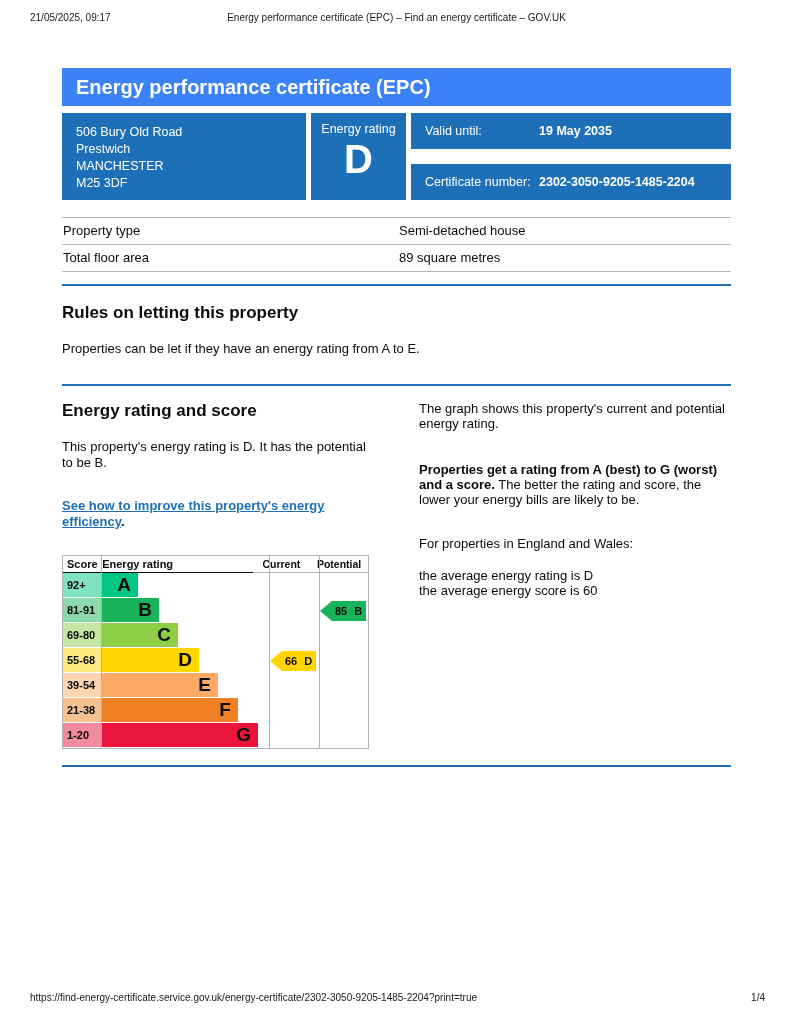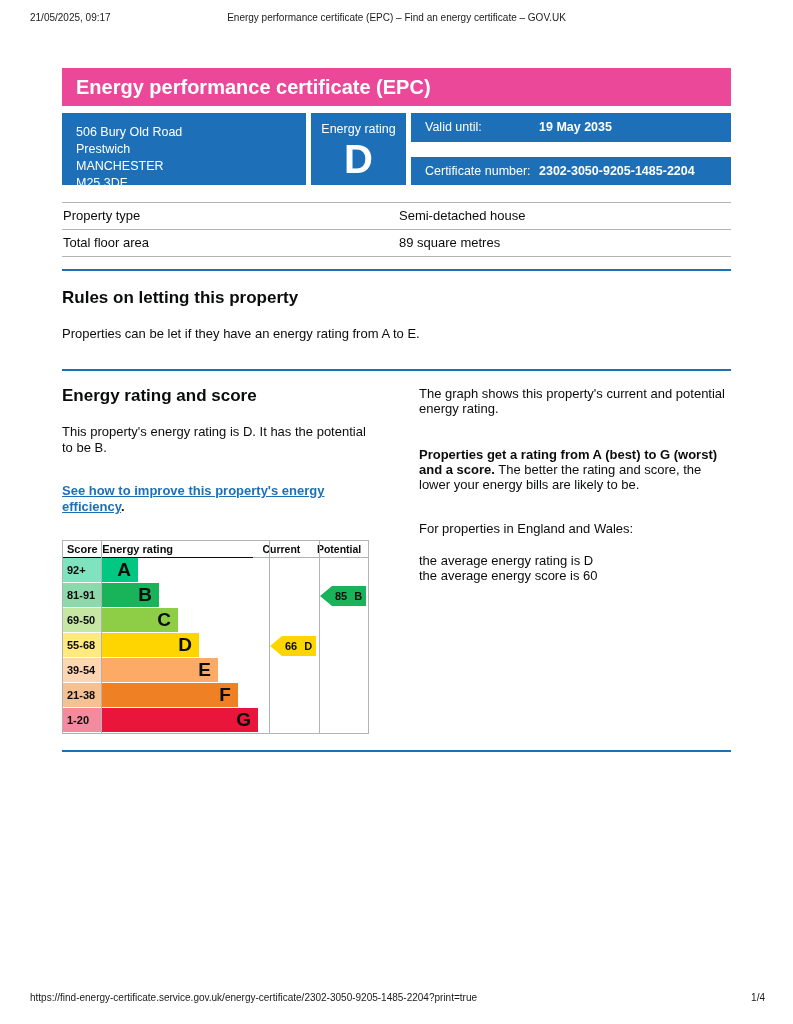--- a/index.html
+++ b/index.html
@@ -17,27 +17,27 @@
   .ph-date { position: absolute; left: 0; top: 0; }
   .ph-title { position: absolute; left: 0; right: 0; top: 0; text-align: center; }
   .print-footer { position: absolute; top: 992px; left: 30px; right: 28px; height: 14px; font-size: 10px; color: #1a1a1a; }
   .pf-url { position: absolute; left: 0; top: 0; }
   .pf-page { position: absolute; right: 0; top: 0; }
 
   
   main { position: absolute; left: 62px; top: 68px; width: 669px; }
 
   .banner {
-    background: #ec4899; color: #ffffff;
+    background: #3b82f6; color: #ffffff;
     height: 38px; line-height: 38px;
     padding-left: 14px;
     font-size: 20px; font-weight: bold;
   }
 
-  .summary-row { display: flex; gap: 5px; margin-top: 7px; height: 72px; }
+  .summary-row { display: flex; gap: 5px; margin-top: 7px; height: 87px; }
   .blue-box { background: #1d70b8; color: #ffffff; }
   .address-box { width: 244px; padding: 11px 14px; font-size: 12.5px; line-height: 17px; }
   .rating-box { width: 95px; text-align: center; padding-top: 9px; }
   .rating-box .rb-label { font-size: 12.5px; }
   .rating-box .rb-value { font-size: 40px; font-weight: bold; line-height: 46px; }
   .summary-right { flex: 1; display: flex; flex-direction: column; gap: 15px; }
   .info-box { flex: 1; display: flex; align-items: center; padding: 0 14px; font-size: 12.5px; }
   .info-box .ib-label { width: 114px; flex: none; }
   .info-box .ib-value { font-weight: bold; }
 
@@ -165,21 +165,21 @@
                 <div class="band-bar" style="background: rgb(0, 199, 129); width: 22%;">A</div>
               </div>
             </div>
             <div class="band-row">
               <div class="score-cell" style="background: rgb(140, 218, 172);">81-91</div>
               <div class="band-bar-wrap">
                 <div class="band-bar" style="background: rgb(25, 180, 89); width: 34.5%;">B</div>
               </div>
             </div>
             <div class="band-row">
-              <div class="score-cell" style="background: rgb(198, 231, 163);">69-50</div>
+              <div class="score-cell" style="background: rgb(198, 231, 163);">69-80</div>
               <div class="band-bar-wrap">
                 <div class="band-bar" style="background: rgb(141, 206, 70); width: 45.8%;">C</div>
               </div>
             </div>
             <div class="band-row">
               <div class="score-cell" style="background: rgb(255, 234, 128);">55-68</div>
               <div class="band-bar-wrap">
                 <div class="band-bar" style="background: rgb(255, 213, 0); width: 58.3%;">D</div>
               </div>
             </div>

